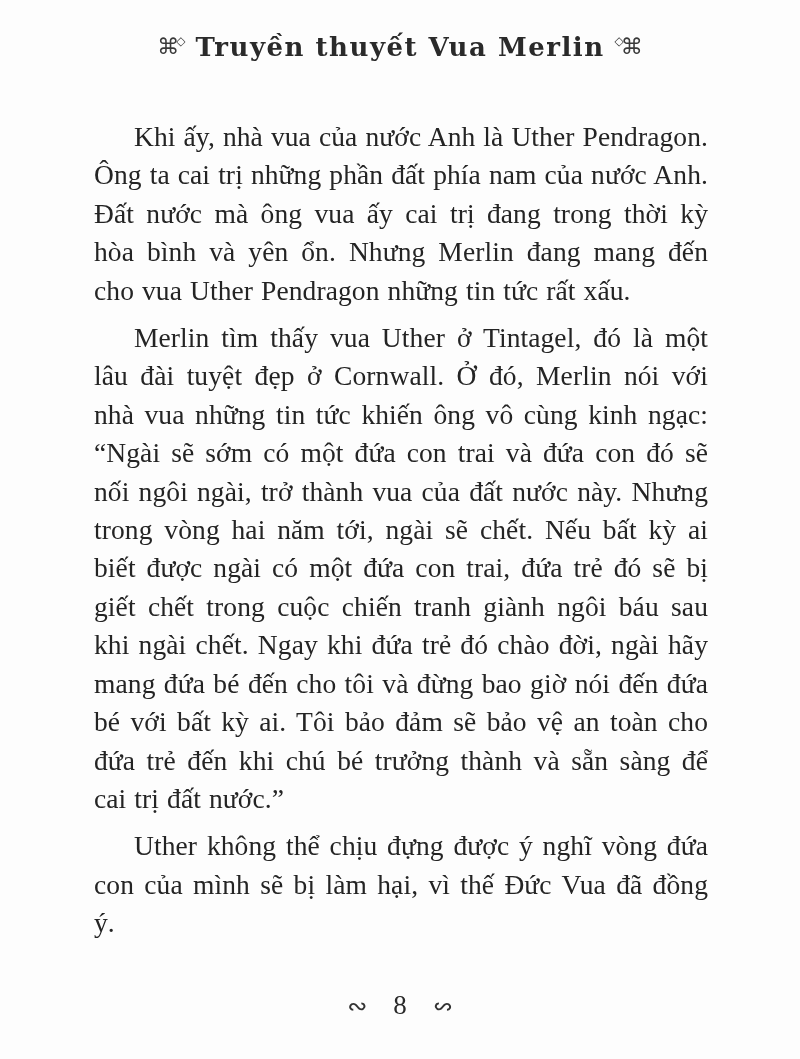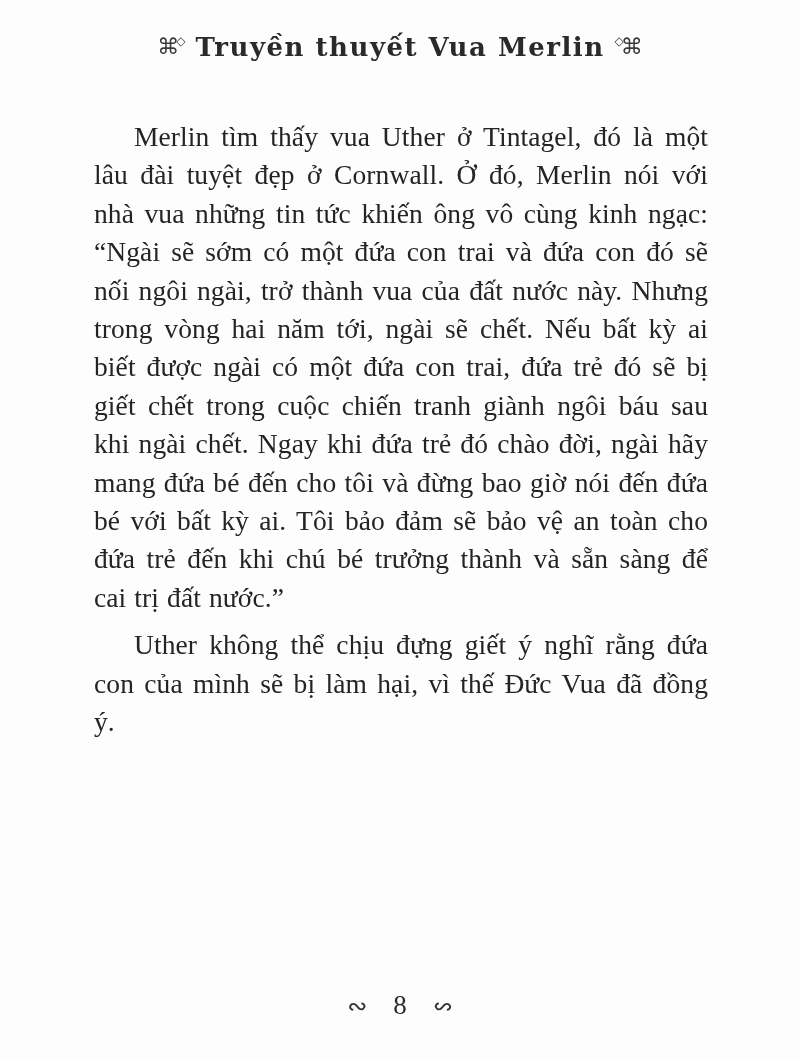--- a/index.html
+++ b/index.html
@@ -107,22 +107,23 @@
       <span class="diamond">◇</span>
     </span>
     <span class="head-title">Truyền thuyết Vua Merlin</span>
     <span class="ornament right">
       <span class="diamond">◇</span>
       <span class="knot">⌘</span>
     </span>
   </div>
 
   <div class="body-text">
+    <p>Khi ấy, nhà vua của nước Anh là Uther Pendragon. Ông ta cai trị những phần đất phía nam của nước Anh. Đất nước mà ông vua ấy cai trị đang trong thời kỳ hòa bình và yên ổn. Nhưng Merlin đang mang đến cho vua Uther Pendragon những tin tức rất xấu.</p>
     <p>Merlin tìm thấy vua Uther ở Tintagel, đó là một lâu đài tuyệt đẹp ở Cornwall. Ở đó, Merlin nói với nhà vua những tin tức khiến ông vô cùng kinh ngạc: “Ngài sẽ sớm có một đứa con trai và đứa con đó sẽ nối ngôi ngài, trở thành vua của đất nước này. Nhưng trong vòng hai năm tới, ngài sẽ chết. Nếu bất kỳ ai biết được ngài có một đứa con trai, đứa trẻ đó sẽ bị giết chết trong cuộc chiến tranh giành ngôi báu sau khi ngài chết. Ngay khi đứa trẻ đó chào đời, ngài hãy mang đứa bé đến cho tôi và đừng bao giờ nói đến đứa bé với bất kỳ ai. Tôi bảo đảm sẽ bảo vệ an toàn cho đứa trẻ đến khi chú bé trưởng thành và sẵn sàng để cai trị đất nước.”</p>
-    <p>Uther không thể chịu đựng giết ý nghĩ rằng đứa con của mình sẽ bị làm hại, vì thế Đức Vua đã đồng ý.</p>
+    <p>Uther không thể chịu đựng được ý nghĩ vòng đứa con của mình sẽ bị làm hại, vì thế Đức Vua đã đồng ý.</p>
   </div>
 
   <div class="folio">
     <span class="swash left">∾</span>
     <span class="page-number">8</span>
     <span class="swash right">∾</span>
   </div>
 
 </div>
 

